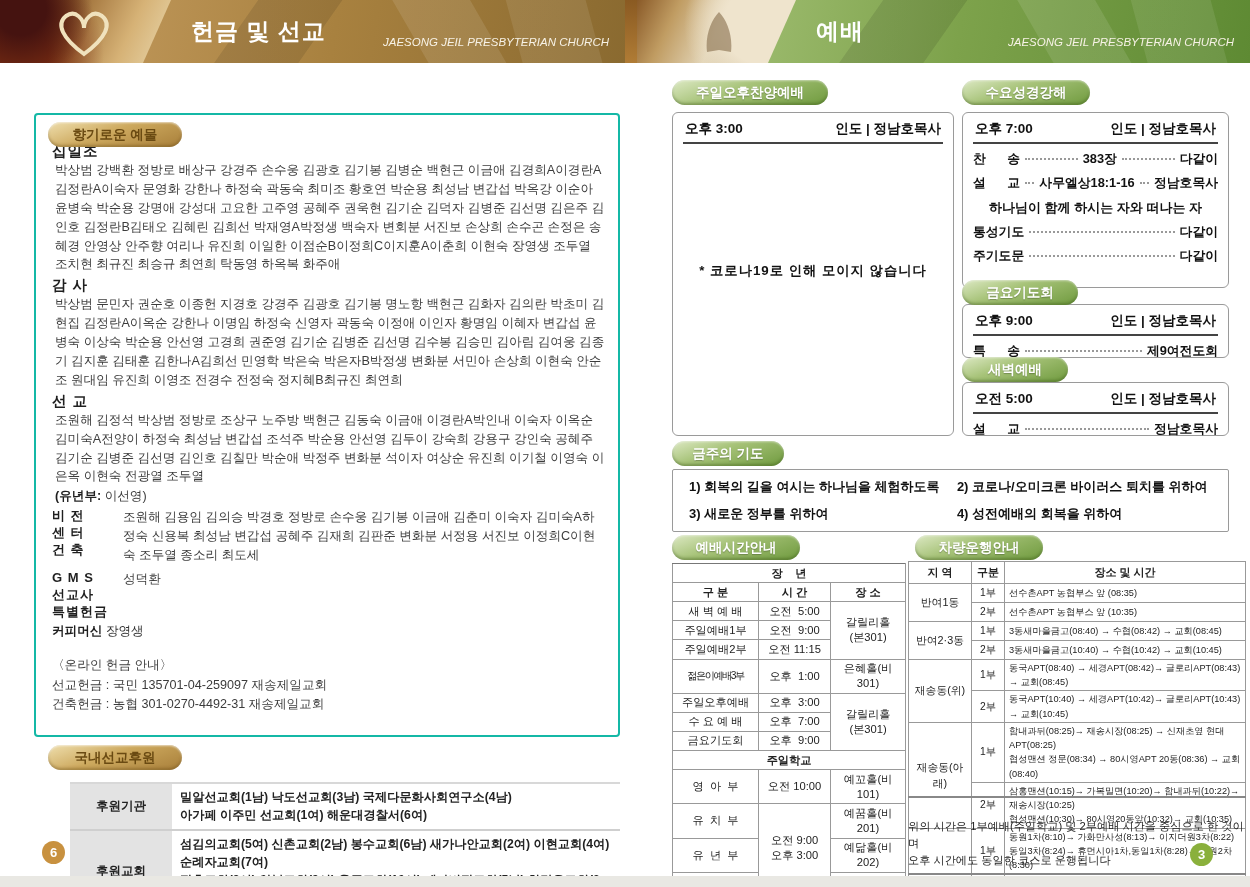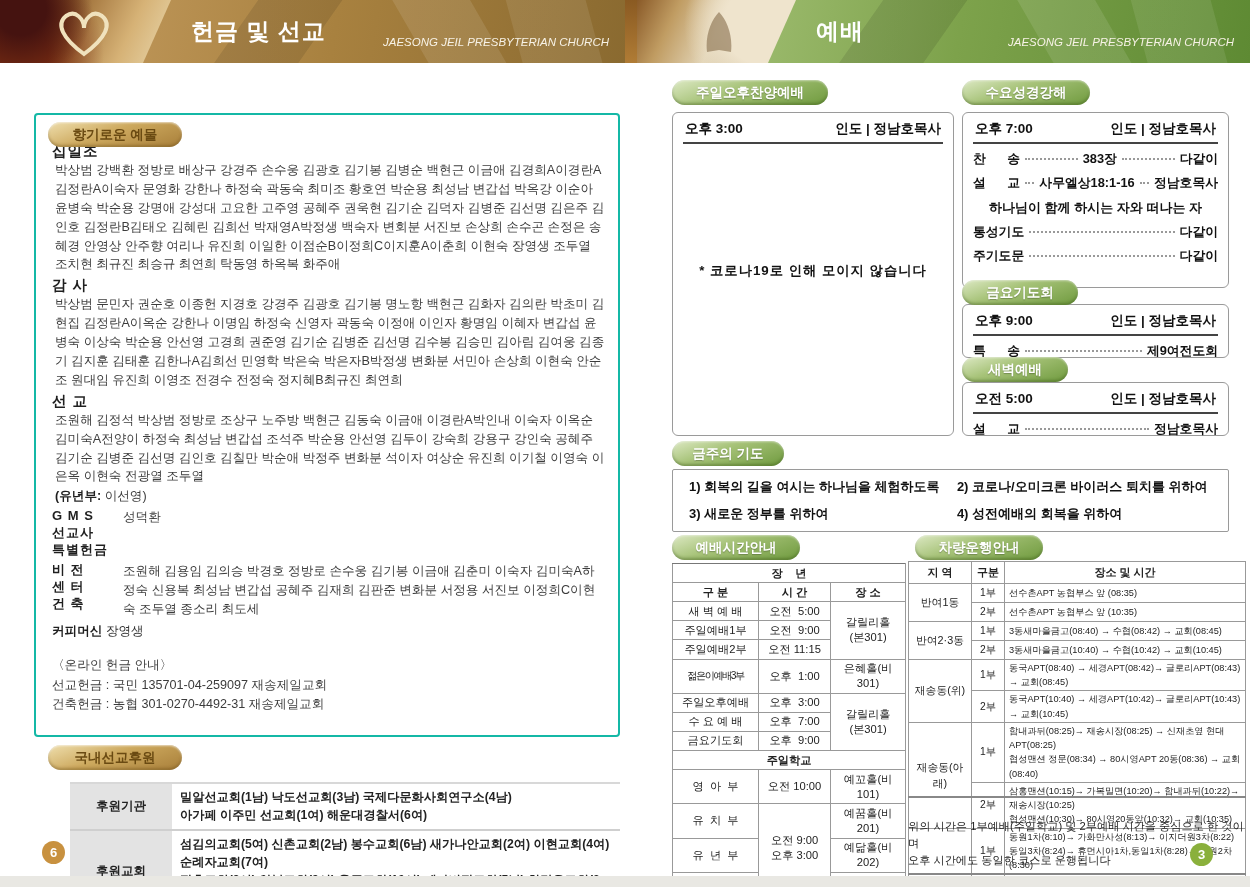--- a/index.html
+++ b/index.html
@@ -147,31 +147,31 @@
     <p class="names">박상범 강백환 정방로 배상구 강경주 손수웅 김광호 김기봉 김병순 백현근 이금애 김경희A이경란A 김정란A이숙자 문영화 강한나 하정숙 곽동숙 최미조 황호연 박순용 최성남 변갑섭 박옥강 이순아 윤병숙 박순용 강명애 강성대 고요한 고주영 공혜주 권욱현 김기순 김덕자 김병준 김선명 김은주 김인호 김정란B김태오 김혜린 김희선 박재영A박정생 백숙자 변회분 서진보 손상희 손수곤 손정은 송혜경 안영상 안주향 여리나 유진희 이일한 이점순B이정희C이지훈A이춘희 이현숙 장영생 조두열 조치현 최규진 최승규 최연희 탁동영 하옥복 화주애</p>
 
     <div class="sec-label">감 사</div>
     <p class="names">박상범 문민자 권순호 이종헌 지경호 강경주 김광호 김기봉 명노항 백현근 김화자 김의란 박초미 김현집 김정란A이옥순 강한나 이명임 하정숙 신영자 곽동숙 이정애 이인자 황명임 이혜자 변갑섭 윤병숙 이상숙 박순용 안선영 고경희 권준영 김기순 김병준 김선명 김수봉 김승민 김아림 김여웅 김종기 김지훈 김태훈 김한나A김희선 민영학 박은숙 박은자B박정생 변화분 서민아 손상희 이현숙 안순조 원대임 유진희 이영조 전경수 전정숙 정지혜B최규진 최연희</p>
 
     <div class="sec-label">선 교</div>
     <p class="names">조원해 김정석 박상범 정방로 조상구 노주방 백현근 김동숙 이금애 이경란A박인내 이숙자 이옥순 김미숙A전양이 하정숙 최성남 변갑섭 조석주 박순용 안선영 김두이 강숙희 강용구 강인숙 공혜주 김기순 김병준 김선명 김인호 김칠만 박순애 박정주 변화분 석이자 여상순 유진희 이기철 이영숙 이은옥 이현숙 전광열 조두열</p>
     <p class="note"><b>(유년부:</b> <span>이선영)</span></p>
 
     <div class="pair">
+      <div class="pair-label">비 전
+센 터
+건 축</div>
+      <p class="names" style="flex:1">조원해 김용임 김의승 박경호 정방로 손수웅 김기봉 이금애 김춘미 이숙자 김미숙A하정숙 신용복 최성남 변갑섭 공혜주 김재희 김판준 변화분 서정용 서진보 이정희C이현숙 조두열 종소리 최도세</p>
+    </div>
+
+    <div class="pair">
       <div class="pair-label">G M S
 선교사
 특별헌금</div>
       <p class="names" style="flex:1">성덕환</p>
-    </div>
-
-    <div class="pair">
-      <div class="pair-label">비 전
-센 터
-건 축</div>
-      <p class="names" style="flex:1">조원해 김용임 김의승 박경호 정방로 손수웅 김기봉 이금애 김춘미 이숙자 김미숙A하정숙 신용복 최성남 변갑섭 공혜주 김재희 김판준 변화분 서정용 서진보 이정희C이현숙 조두열 종소리 최도세</p>
     </div>
 
     <p class="coffee"><b>커피머신</b> <span>장영생</span></p>
 
     <p class="online">〈온라인 헌금 안내〉</p>
     <p class="online">선교헌금 : 국민 135701-04-259097 재송제일교회</p>
     <p class="online">건축헌금 : 농협 301-0270-4492-31 재송제일교회</p>
   </div>
 
   <div class="badge gold b-support">국내선교후원</div>

